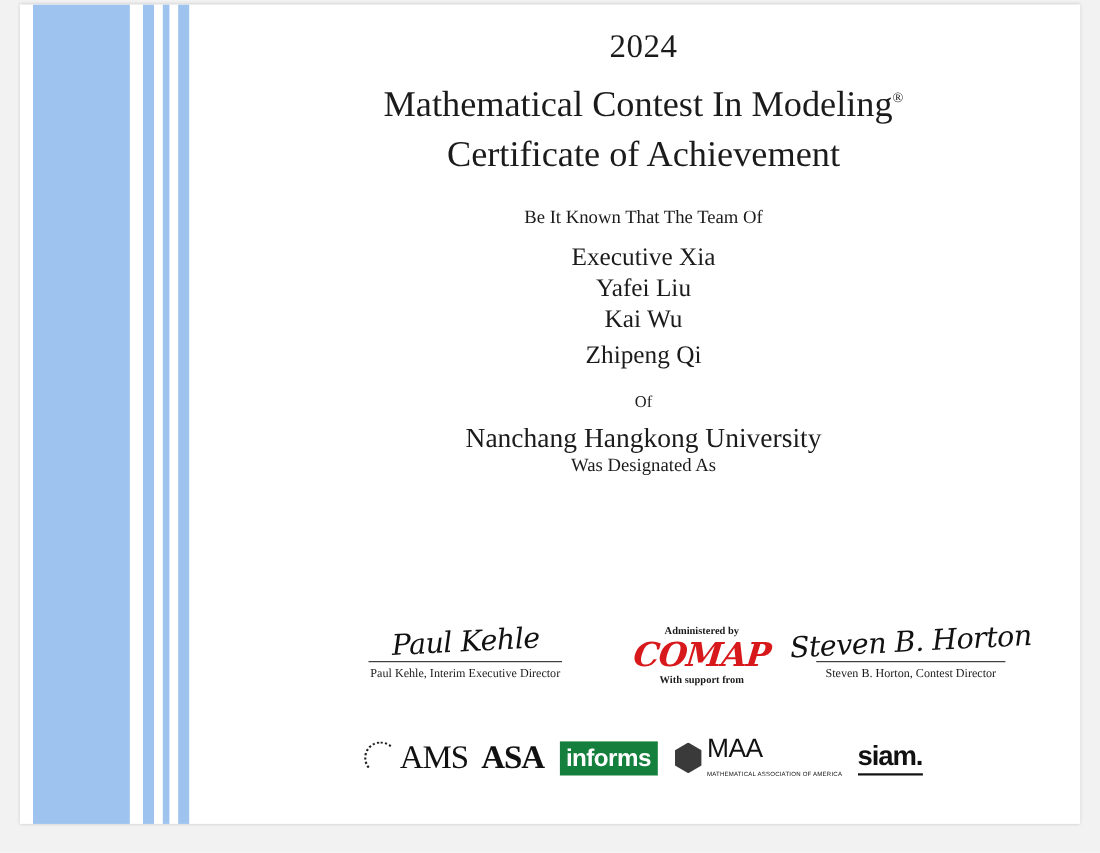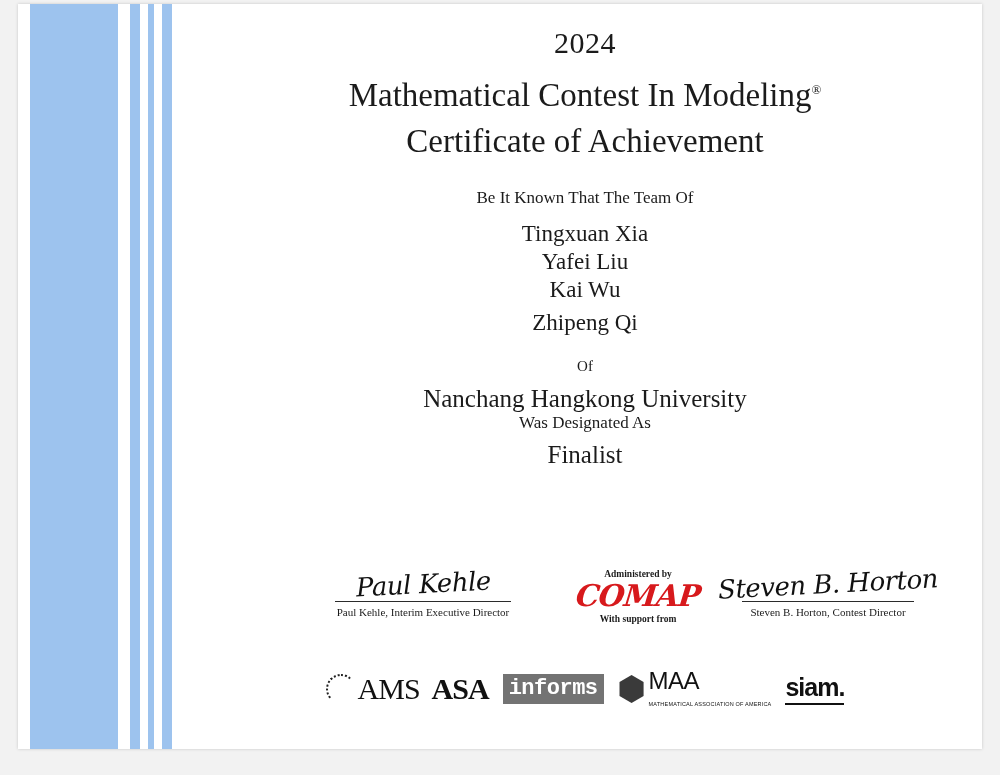--- a/index.html
+++ b/index.html
@@ -219,23 +219,23 @@
     border-bottom-color: transparent;
   }
   .logo-asa {
     font-family: "Liberation Serif", serif;
     font-size: 30px;
     font-weight: bold;
     letter-spacing: -1px;
     margin-left: -2px;
   }
   .logo-informs {
-    background: #737373;
+    background: #15803d;
     color: #fff;
-    font-family: Liberation Mono, monospace;
+    font-family: Liberation Sans, sans-serif;
     font-weight: bold;
     font-size: 22px;
     padding: 2px 6px 3px 6px;
     letter-spacing: -0.5px;
   }
   .logo-maa {
     display: flex;
     align-items: center;
     gap: 3px;
   }
@@ -288,32 +288,31 @@
 
       <div class="title-main">
         <span>Mathematical Contest In Modeling</span><sup class="reg">®</sup>
       </div>
 
       <div class="title-sub">Certificate of Achievement</div>
 
       <div class="lead">Be It Known That The Team Of</div>
 
       <div class="team-list">
-        <div class="team-member">Tingxuan Xia</div>
+        <div class="team-member">Executive Xia</div>
         <div class="team-member">Yafei Liu</div>
         <div class="team-member">Kai Wu</div>
       </div>
 
       <div class="advisor-name">Zhipeng Qi</div>
 
       <div class="of-label">Of</div>
       <div class="school">Nanchang Hangkong University</div>
 
       <div class="designated-label">Was Designated As</div>
-      <div class="award">Finalist</div>
 
     </div>
 
     <div id="signature-row">
 
       <div class="sig-block sig-left">
         <div class="sig-script">Paul Kehle</div>
         <div class="sig-rule"></div>
         <div class="sig-caption">Paul Kehle, Interim Executive Director</div>
       </div>

